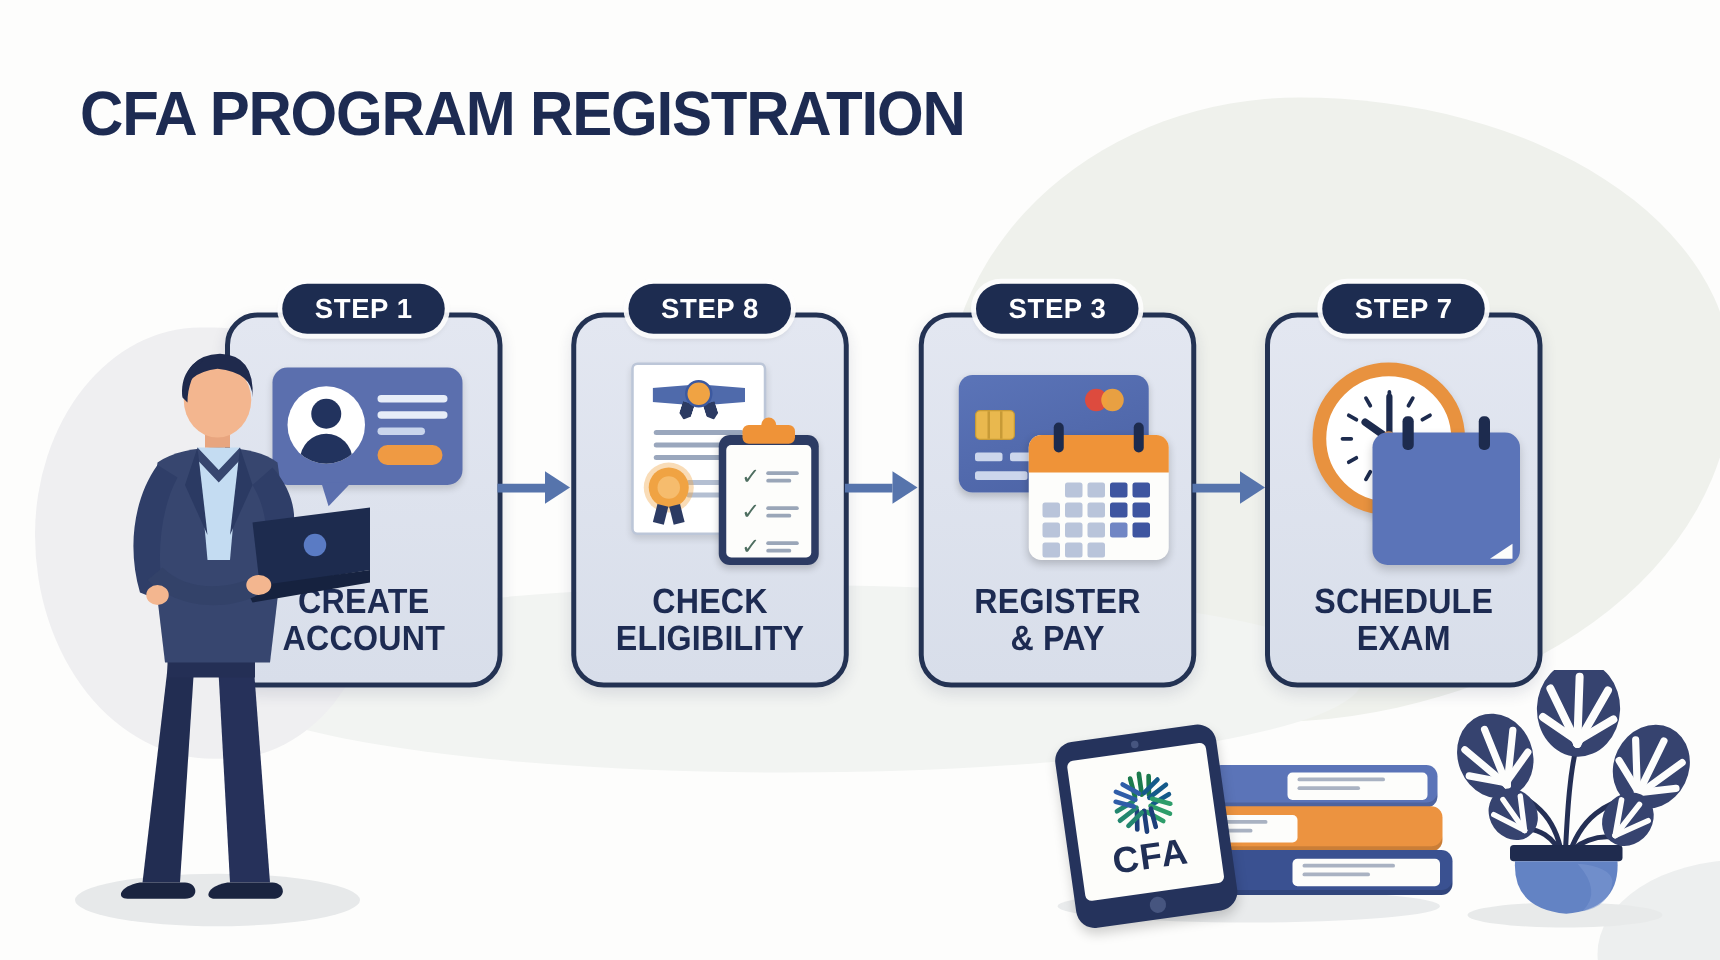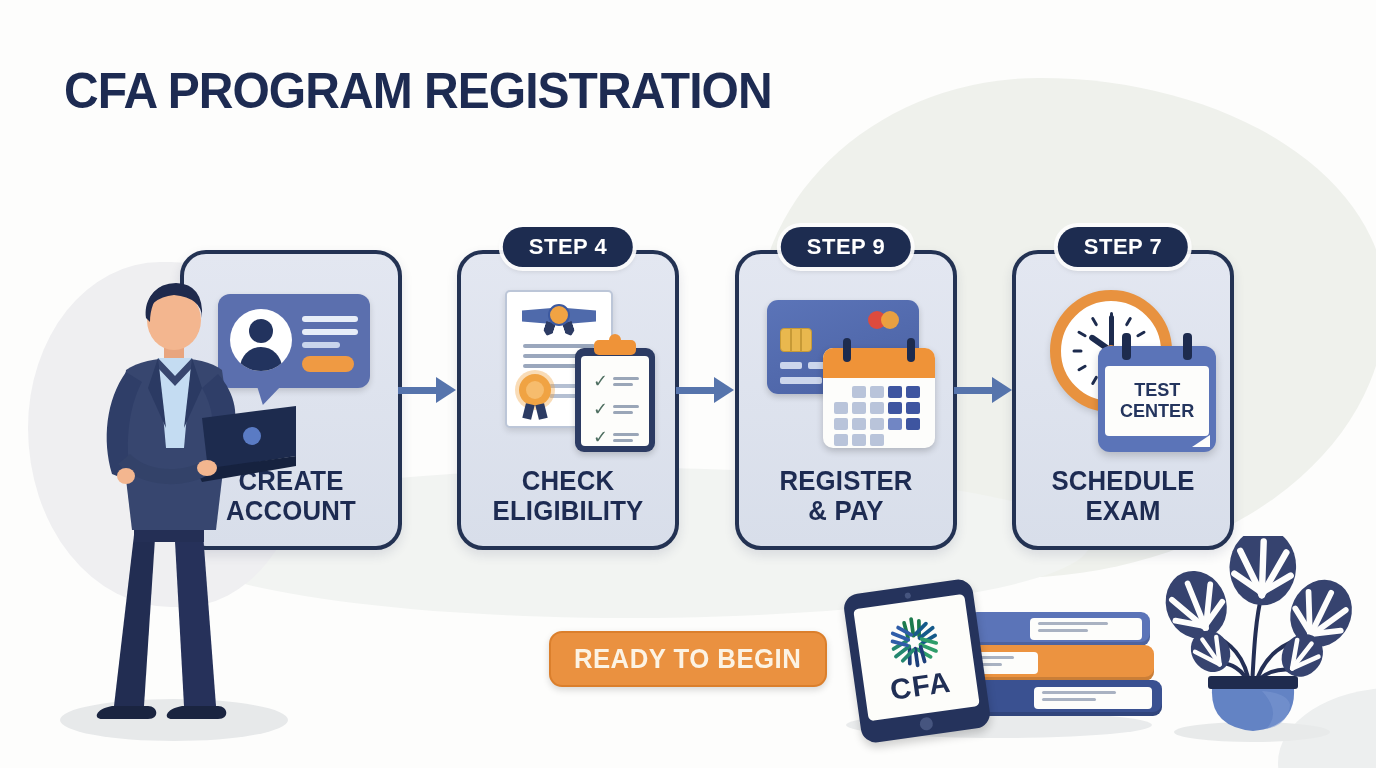--- a/index.html
+++ b/index.html
@@ -149,41 +149,42 @@
   <div class="blob blob1"></div>
   <div class="blob blob2"></div>
   <div class="blob blob3"></div>
   <div class="blob blob4"></div>
 
   <div class="hdr">
     <div class="title">CFA PROGRAM REGISTRATION</div>
   </div>
 
   <div class="card" style="left:180px;">
+    <div class="badge"><span>STEP 1</span></div>
     <div class="ic1">
       <div class="bubble">
         <div class="avatar-circle">
           <div class="avatar-head"></div>
           <div class="avatar-body"></div>
         </div>
         <div class="bub-line bl1"></div>
         <div class="bub-line bl2"></div>
         <div class="bub-line bl3"></div>
         <div class="bub-btn"></div>
       </div>
       <div class="bubble-tail"></div>
     </div>
     <div class="card-label">
       <span>CREATE</span><br>
       <span>ACCOUNT</span>
     </div>
   </div>
 
   <div class="card" style="left:457px;">
-    <div class="badge"><span>STEP 4</span></div>
+    <div class="badge"><span>STEP 8</span></div>
     <div class="ic2">
       <div class="cert">
         <div class="bow">
           <div class="wing-l"></div>
           <div class="wing-r"></div>
           <div class="tail-l"></div>
           <div class="tail-r"></div>
           <div class="knot"></div>
         </div>
         <div class="cert-line cl1"></div>
@@ -225,21 +226,21 @@
         <div class="clip-top"></div>
       </div>
     </div>
     <div class="card-label">
       <span>CHECK</span><br>
       <span>ELIGIBILITY</span>
     </div>
   </div>
 
   <div class="card" style="left:735px;">
-    <div class="badge"><span>STEP 9</span></div>
+    <div class="badge"><span>STEP 3</span></div>
     <div class="ic3">
       <div class="ccard">
         <div class="chip"></div>
         <div class="mc mc-red"></div>
         <div class="mc mc-org"></div>
         <div class="cc-dash ccd1"></div>
         <div class="cc-dash ccd2"></div>
         <div class="cc-dash ccd3"></div>
         <div class="cc-dash ccd4"></div>
         <div class="cc-dash5"></div>
@@ -294,24 +295,20 @@
           <div class="tick" style="transform: rotate(180deg) translateY(-34px);"></div>
           <div class="tick" style="transform: rotate(210deg) translateY(-34px);"></div>
           <div class="tick" style="transform: rotate(240deg) translateY(-34px);"></div>
           <div class="tick" style="transform: rotate(270deg) translateY(-34px);"></div>
           <div class="tick" style="transform: rotate(300deg) translateY(-34px);"></div>
           <div class="tick" style="transform: rotate(330deg) translateY(-34px);"></div>
         </div>
       <div class="sign">
         <div class="sign-peg sp1"></div>
         <div class="sign-peg sp2"></div>
-        <div class="sign-paper">
-          <div class="sign-line">TEST</div>
-          <div class="sign-line">CENTER</div>
-        </div>
         <div class="sign-curl"></div>
       </div>
     </div>
     <div class="card-label">
       <span>SCHEDULE</span><br>
       <span>EXAM</span>
     </div>
   </div>
 
   <div class="arrow" style="left:398px;">
@@ -320,23 +317,20 @@
     </div>
   <div class="arrow" style="left:676px;">
       <div class="shaft"></div>
       <div class="head"></div>
     </div>
   <div class="arrow" style="left:954px;">
       <div class="shaft"></div>
       <div class="head"></div>
     </div>
 
-  <div class="cta">
-    <span>READY TO BEGIN</span>
-  </div>
 
   <svg class="person" width="245" height="480" viewBox="0 0 245 480">
     <ellipse cx="118" cy="452" rx="114" ry="21" fill="#e7e9ea"></ellipse>
 
     <polygon points="100,255 88,438 58,438 80,250" fill="#222d52"></polygon>
     <polygon points="118,255 146,252 160,438 128,438" fill="#26315a"></polygon>
     <rect x="78" y="248" width="70" height="26" fill="#242f55"></rect>
     <path d="M56,438 h36 c10,0 12,13 0,13 h-46 c-9,0 -7,-10 10,-13 z" fill="#1a2440"></path>
     <path d="M126,438 h36 c10,0 12,13 0,13 h-46 c-9,0 -7,-10 10,-13 z" fill="#1a2440"></path>
 

